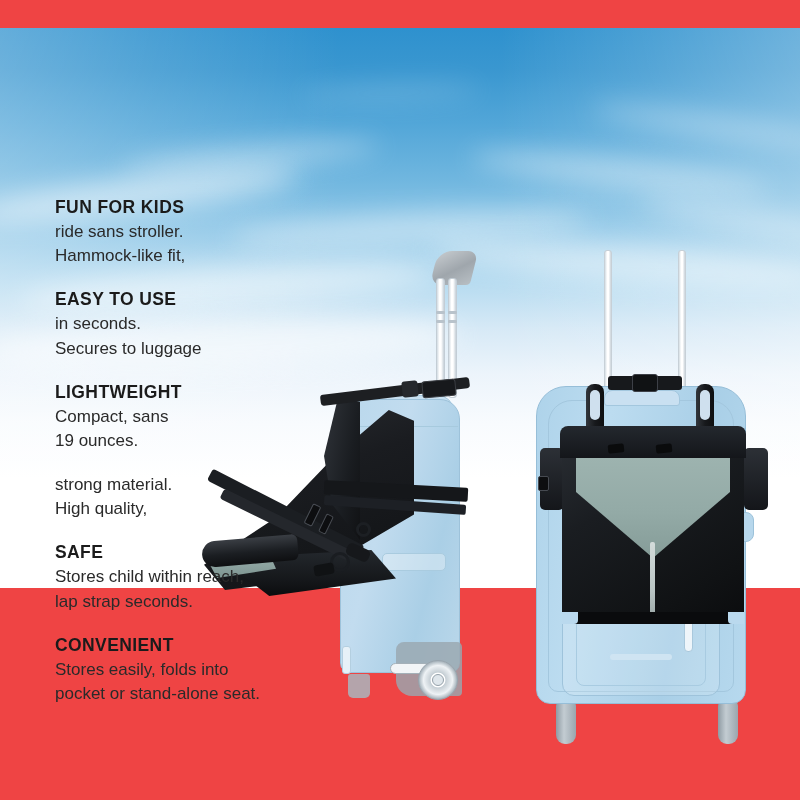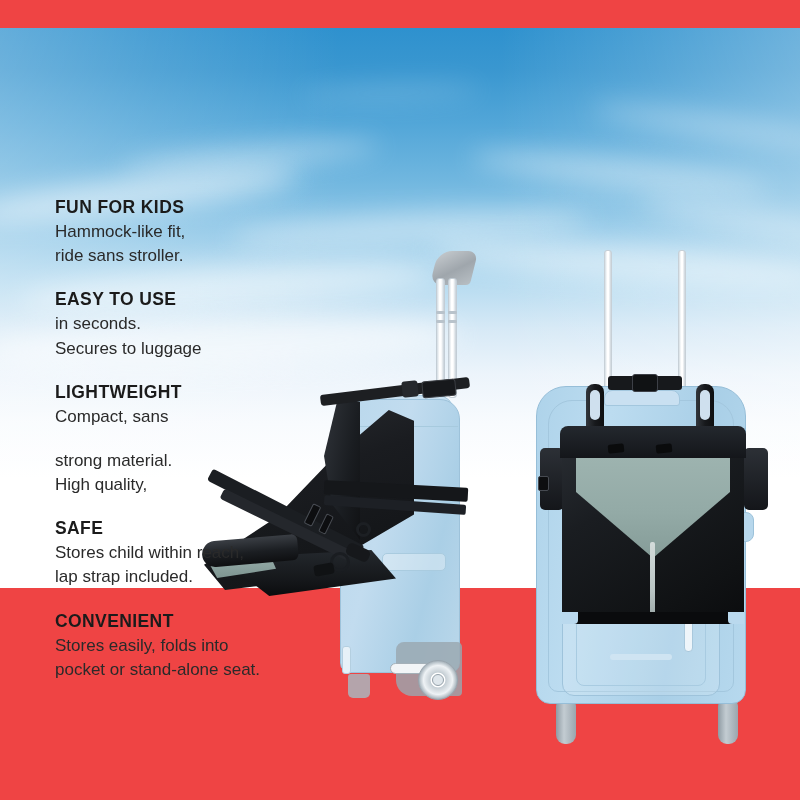--- a/index.html
+++ b/index.html
@@ -663,44 +663,45 @@
     <div class="pf front-seam"></div>
     <div class="pf front-bottom-lip"></div>
     <div class="pf front-bottom-cut fbc-left"></div>
     <div class="pf front-bottom-cut fbc-right"></div>
   </div>
 
   <div class="features">
 
     <div class="feature">
       <p class="feature-title">FUN FOR KIDS</p>
+      <p class="feature-line">ride sans stroller.</p>
       <p class="feature-line">Hammock-like fit,</p>
-      <p class="feature-line">ride sans stroller.</p>
     </div>
 
     <div class="feature">
       <p class="feature-title">EASY TO USE</p>
       <p class="feature-line">in seconds.</p>
       <p class="feature-line">Secures to luggage</p>
     </div>
 
     <div class="feature">
       <p class="feature-title">LIGHTWEIGHT</p>
       <p class="feature-line">Compact, sans</p>
+      <p class="feature-line">19 ounces.</p>
     </div>
 
     <div class="feature">
       <p class="feature-line">strong material.</p>
       <p class="feature-line">High quality,</p>
     </div>
 
     <div class="feature">
       <p class="feature-title">SAFE</p>
       <p class="feature-line">Stores child within reach,</p>
-      <p class="feature-line">lap strap included.</p>
+      <p class="feature-line">lap strap seconds.</p>
     </div>
 
     <div class="feature">
       <p class="feature-title">CONVENIENT</p>
       <p class="feature-line">Stores easily, folds into</p>
       <p class="feature-line">pocket or stand-alone seat.</p>
     </div>
 
   </div>
 

